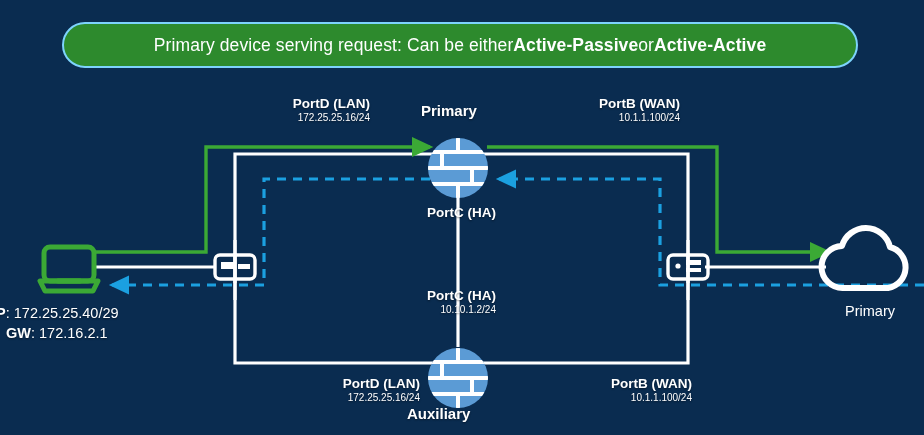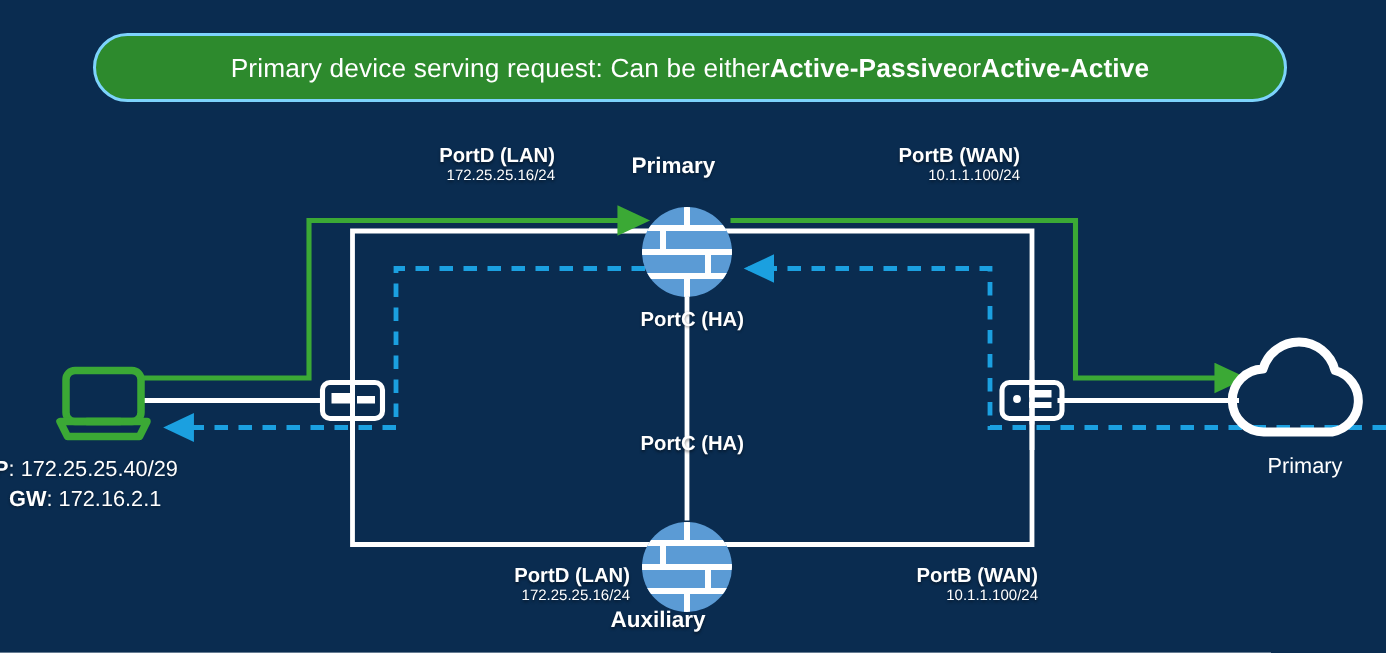--- a/index.html
+++ b/index.html
@@ -227,20 +227,21 @@
   </div>
 
   <div class="devname" style="left:421px; top:102px;">Primary</div>
 
   <div class="lbl" style="left:316px; top:204px; width:180px;">
     <span class="t1">PortC (HA)</span>
   </div>
 
   <div class="lbl" style="left:316px; top:287px; width:180px;">
     <span class="t1">PortC (HA)</span>
+    <span class="t2">10.10.1.2/24</span>
   </div>
 
   <div class="lbl" style="left:240px; top:375px; width:180px;">
     <span class="t1">PortD (LAN)</span>
     <span class="t2">172.25.25.16/24</span>
   </div>
 
   <div class="lbl" style="left:512px; top:375px; width:180px;">
     <span class="t1">PortB (WAN)</span>
     <span class="t2">10.1.1.100/24</span>

